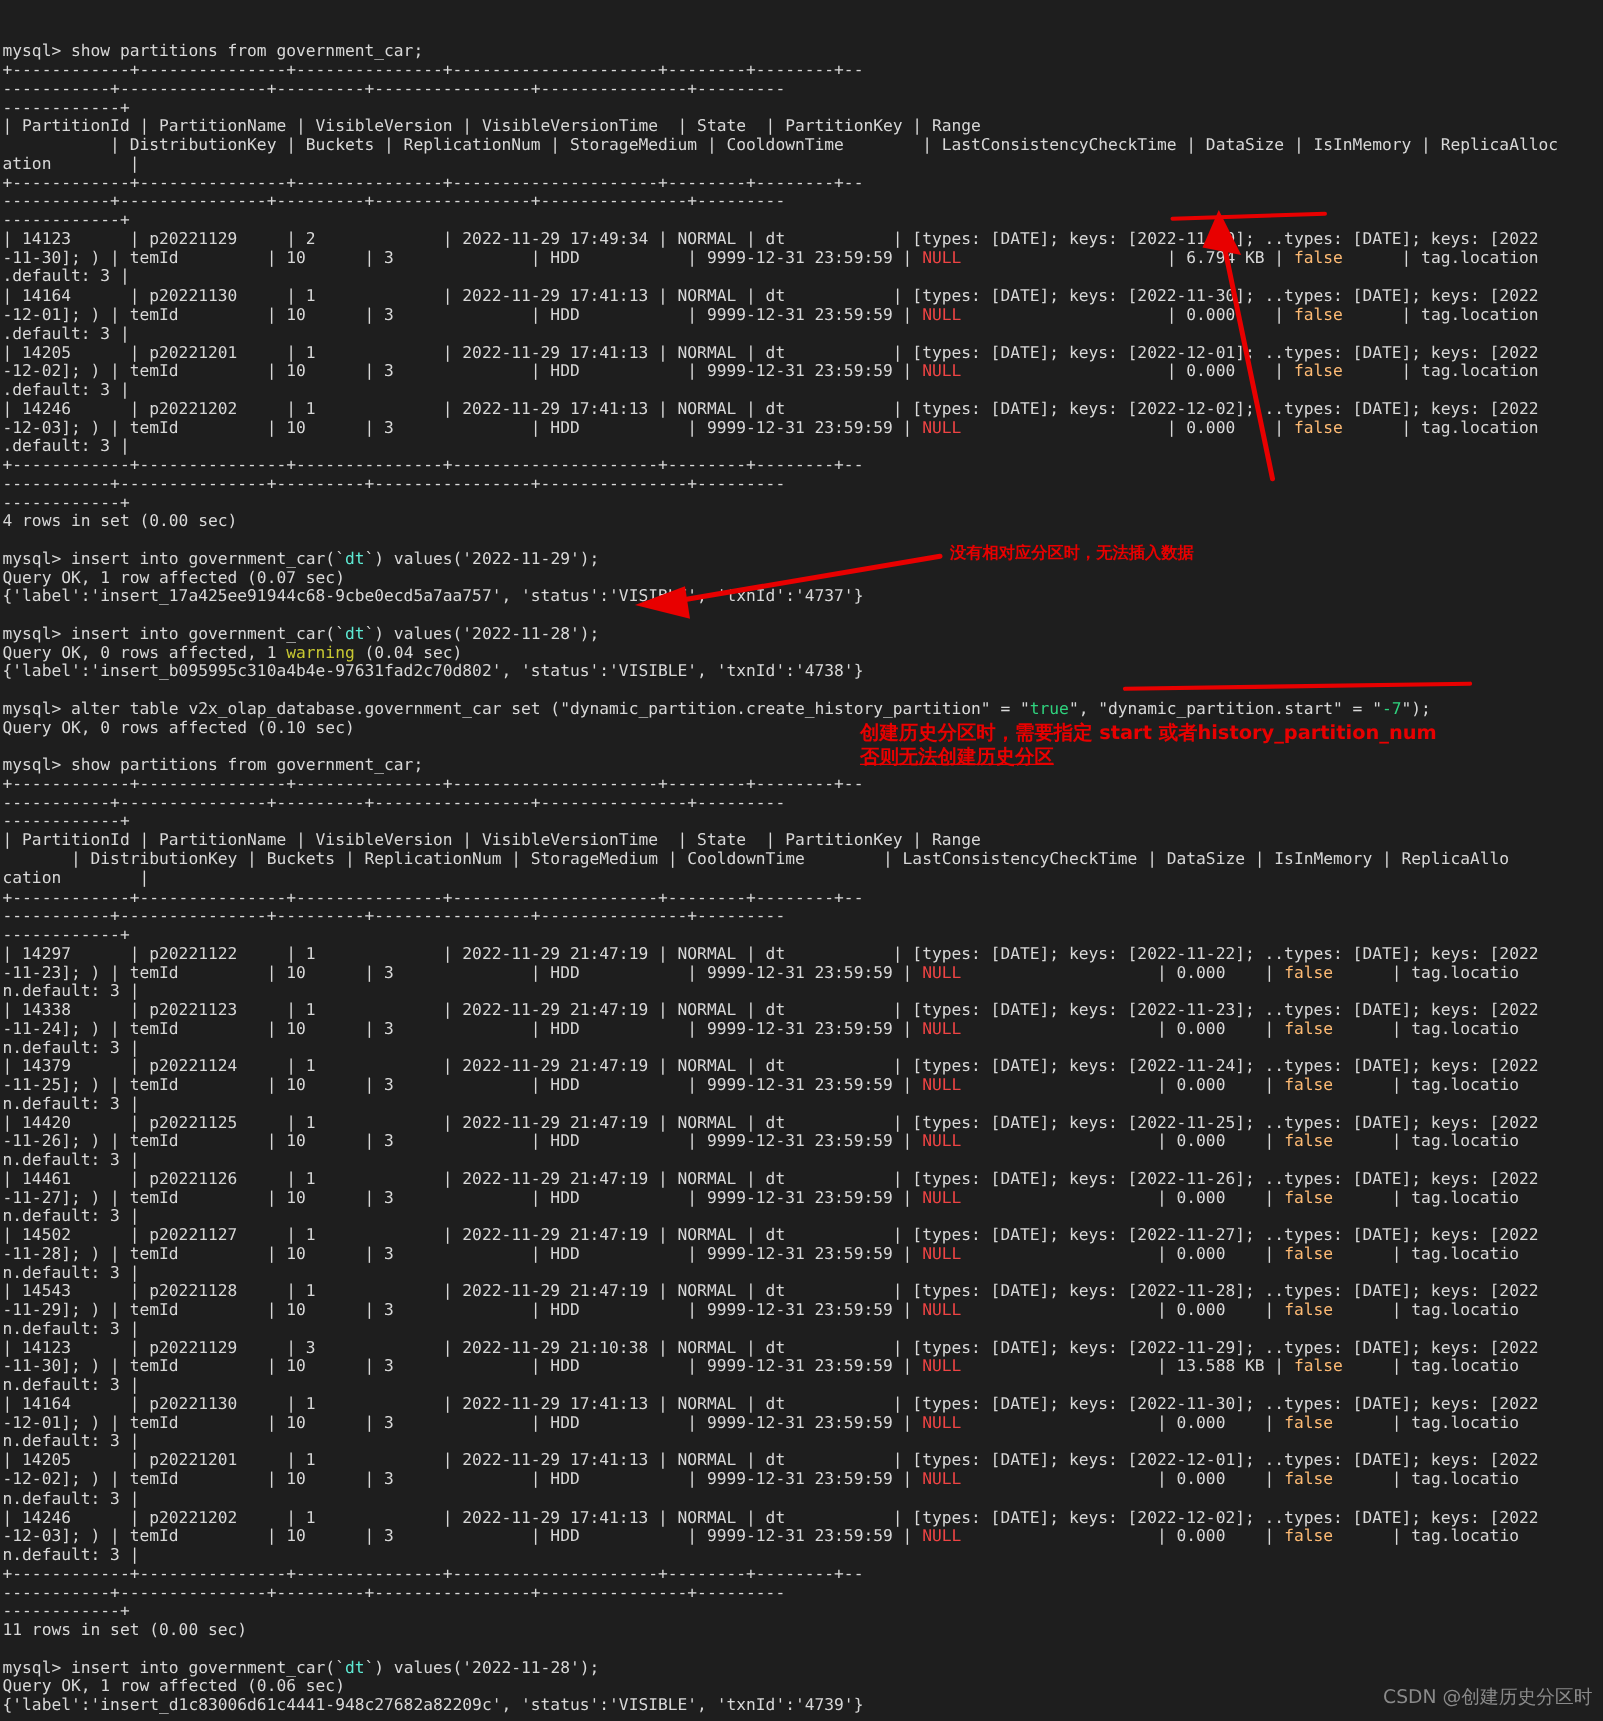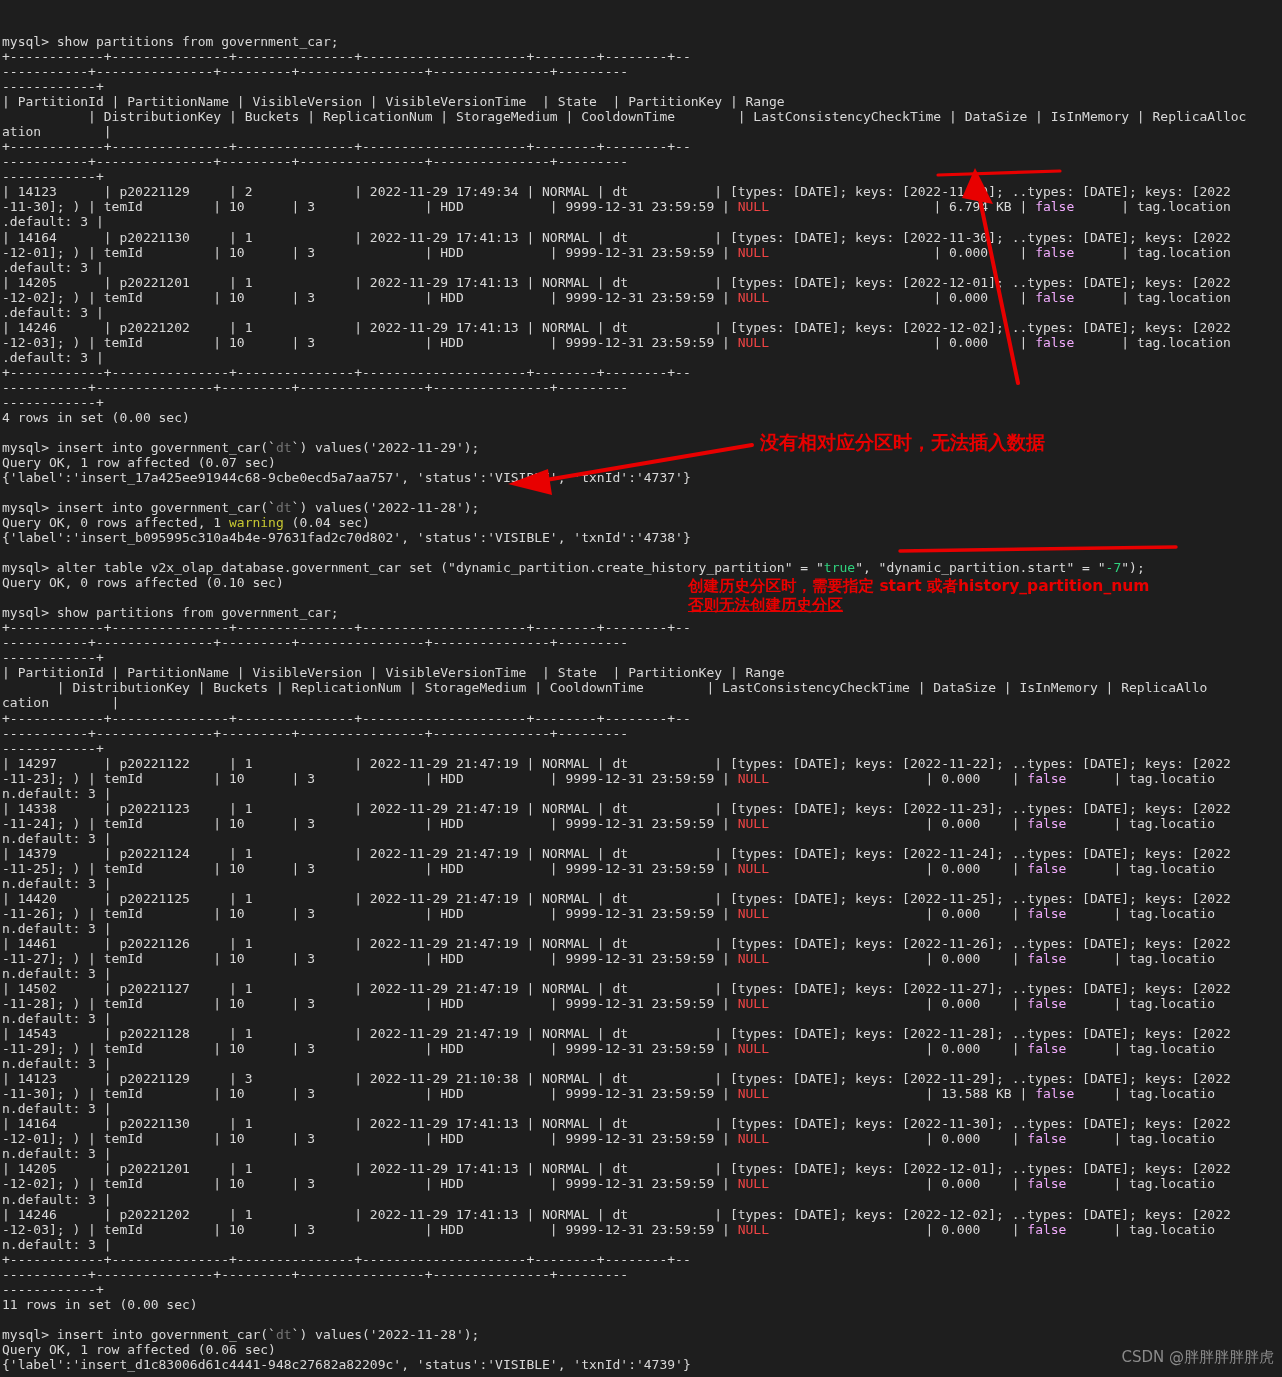--- a/index.html
+++ b/index.html
@@ -18,42 +18,42 @@
     color:#d8d8d8;
     font-family:"DejaVu Sans Mono","Liberation Mono",monospace;
     font-size:13.0px;
     line-height:15.04px;
     letter-spacing:0px;
     white-space:pre;
     padding:4px 0 0 2px;
     box-sizing:border-box;
   }
   #term .ln{height:15.04px;}
-  .c-red{color:#737373;}
+  .c-red{color:#5eead4;}
   .c-mag{color:#ef4444;}
   .c-grn{color:#2fd37e;text-align:center;}
   .c-yel{color:#c8c832;}
-  .c-pink{color:#f0abfc;}
+  .c-pink{color:#fdba74;}
   .c-white{color:#d8d8d8;}
 
   
   #overlay{
     position:absolute;
     left:0;top:0;
     width:1282px;height:1377px;
     pointer-events:none;
   }
   .anno{
     position:absolute;
     color:#e80000;
     font-family:"DejaVu Sans","Liberation Sans",sans-serif;
     font-weight:700;
     white-space:nowrap;
   }
-  #anno1{ left:760px; top:435px; font-size:19px; }
+  #anno1{ left:760px; top:435px; font-size:13px; }
   #anno2a{ left:688px; top:579px; font-size:15.5px; }
   #anno2b{ left:688px; top:598px; font-size:15.5px;text-decoration:underline; }
 
   .wm{
     position:absolute;
     right:8px; bottom:12px;
     color:#8a8a8a;
     font-family:"DejaVu Sans","Liberation Sans",sans-serif;
     font-size:15px;
     white-space:nowrap;
@@ -75,14 +75,14 @@
     <line x1="752" y1="445" x2="540" y2="481" stroke="#e80000" stroke-width="4" stroke-linecap="round"></line>
     <polygon points="508,484 548,469 552,495" fill="#e80000"></polygon>
 
     <path d="M 900 551 L 1176 547" stroke="#e80000" stroke-width="3.4" fill="none" stroke-linecap="round"></path>
   </svg>
 
   <div class="anno" id="anno1">没有相对应分区时，无法插入数据</div>
   <div class="anno" id="anno2a">创建历史分区时，需要指定 start 或者history_partition_num</div>
   <div class="anno" id="anno2b">否则无法创建历史分区</div>
 
-  <div class="wm">CSDN @胖胖胖胖胖虎</div>
+  <div class="wm">CSDN @创建历史分区时</div>
 </div>
 
 </body></html>

